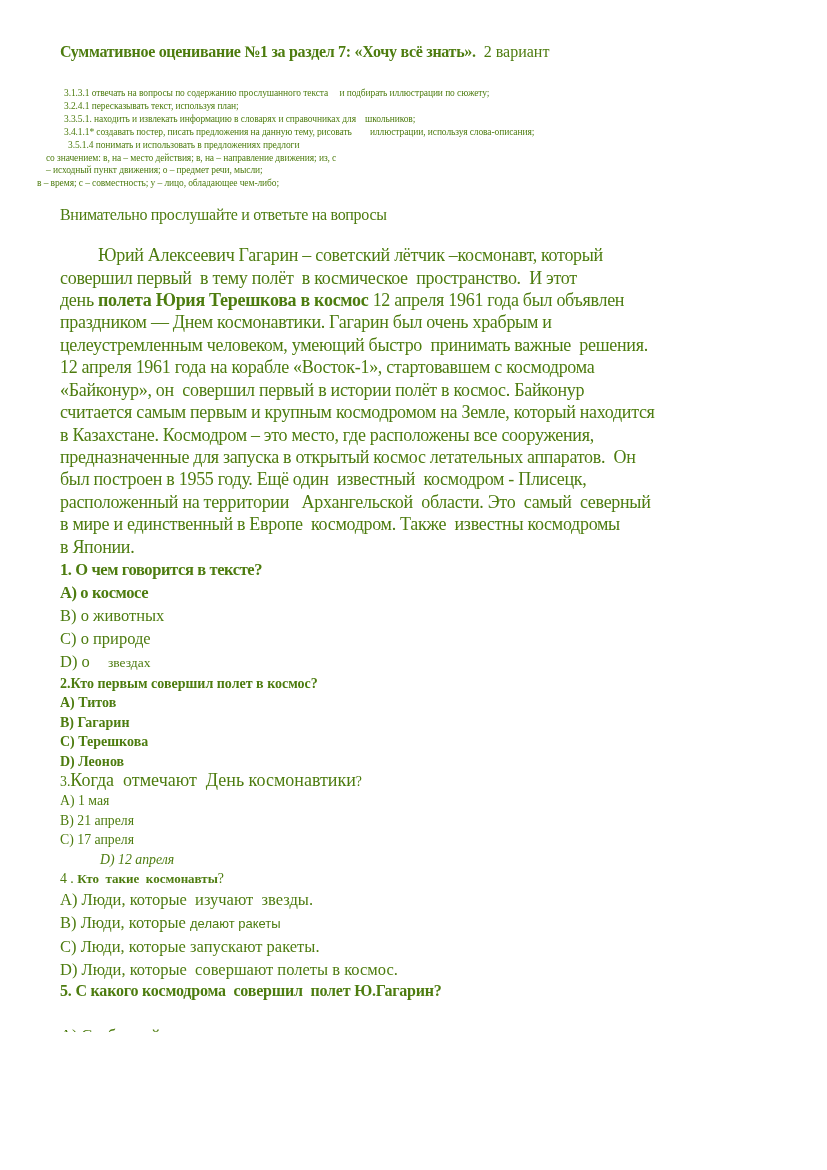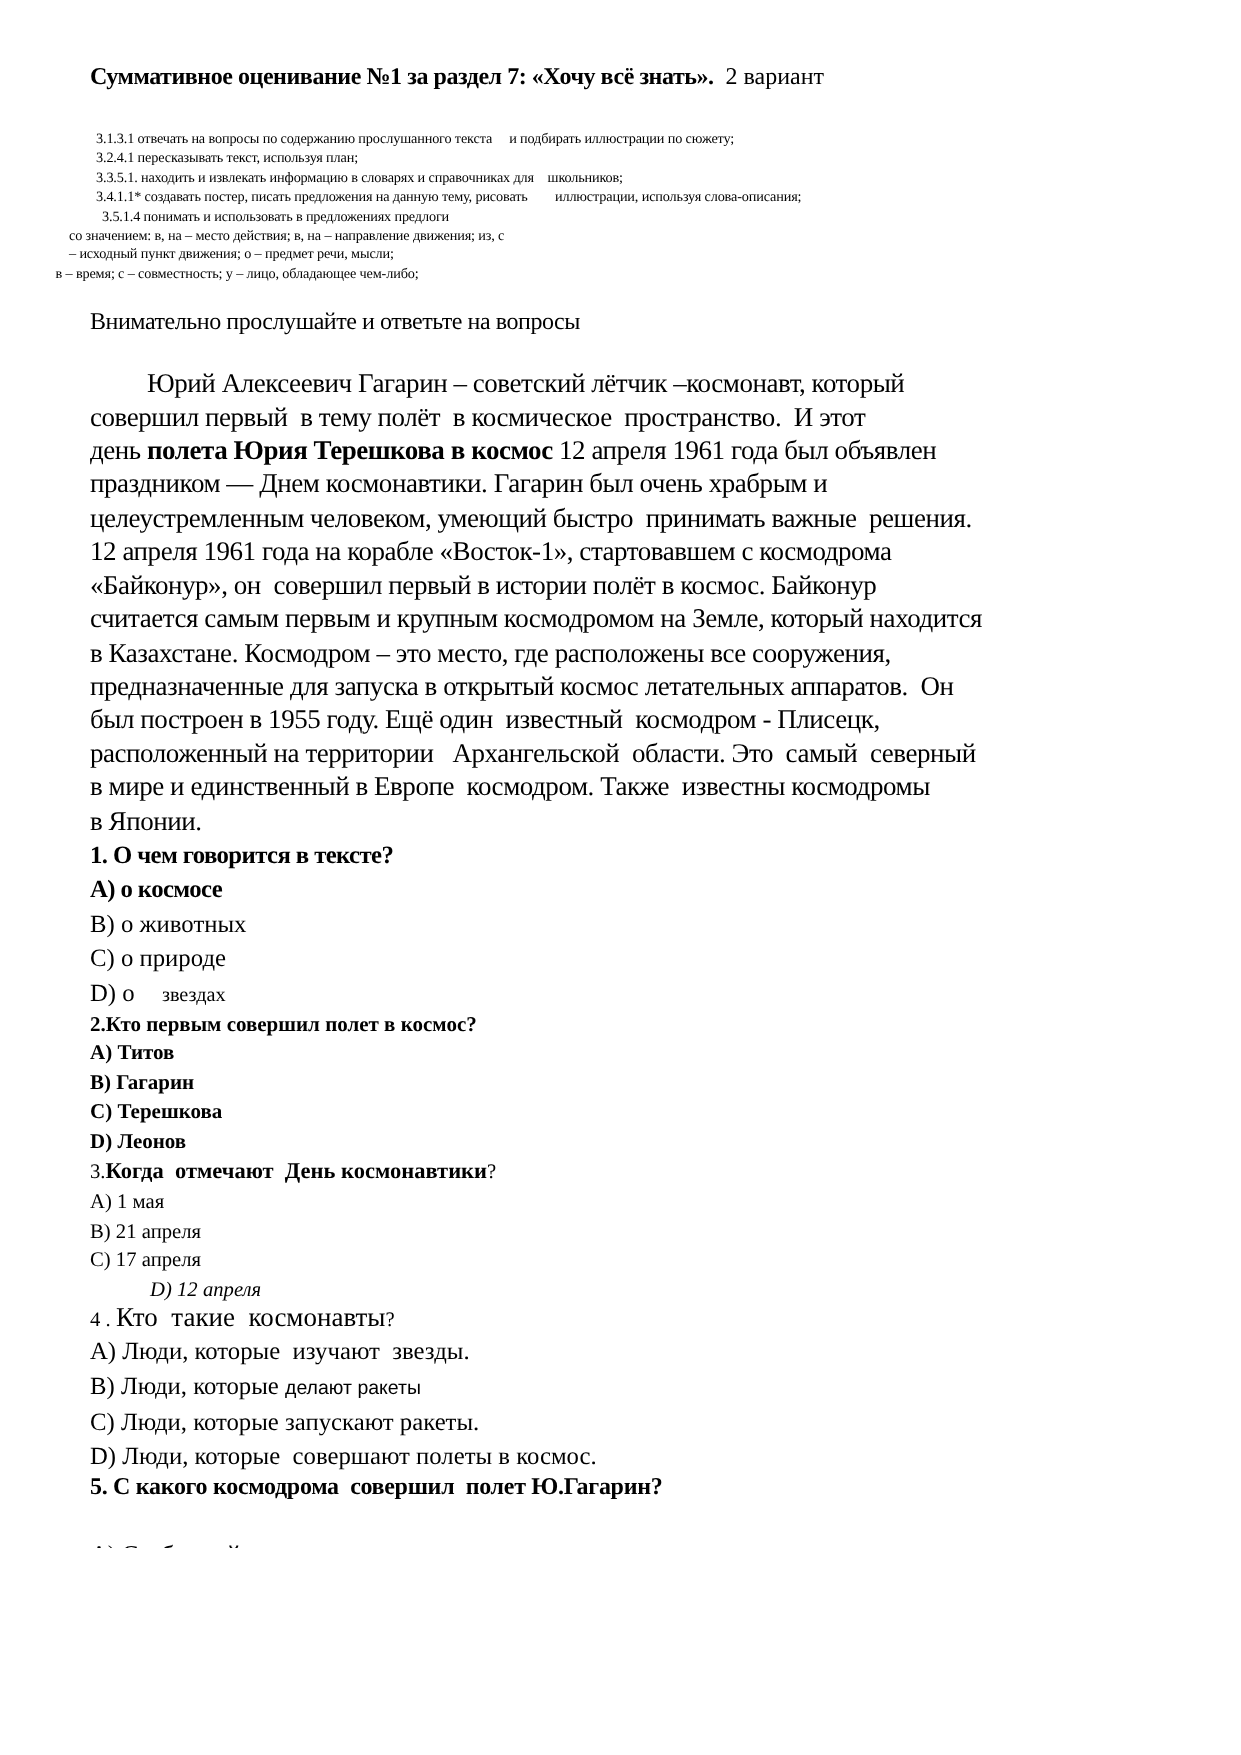--- a/index.html
+++ b/index.html
@@ -2,21 +2,21 @@
 <html><head>
 <meta charset="utf-8">
 <style>
   * { box-sizing: border-box; }
   html, body { margin: 0; padding: 0; background: #ffffff; }
   .page {
     position: relative;
     width: 827px;
     height: 1032px;
     background: #ffffff;
-    color: #000000;
+    color: #4d7c0f;
     font-family: "Liberation Serif", serif;
     padding: 42px 56px 0 37px;
     overflow: hidden;
   }
   .pre { white-space: pre-wrap; }
 
   
   .title {
     margin: 0 0 0 23px;
     font-size: 16px;
@@ -60,25 +60,25 @@
 
   
   .question { margin-left: 23px; }
   .q1 .q-header, .q1 .opt { font-size: 16.5px; line-height: 23px; }
   .q1 .q-header { font-weight: bold; letter-spacing: -0.4px; }
   .q1 .opt-bold { font-weight: bold; letter-spacing: -0.4px; }
   .q1 .opt-d-small { font-size: 13.5px; margin-left: 14px; }
 
   .q2 .q-header, .q2 .opt { font-size: 14px; line-height: 19.4px; font-weight: bold; }
   .q3 .q-header, .q3 .opt { font-size: 13.8px; line-height: 19.4px; }
-  .q3 .q-bold { font-weight: bold; font-size: 15px; }
+  .q3 .q-bold { font-weight: normal; font-size: 18px; }
   .q3 .opt-italic { font-style: italic; margin-left: 40px; }
 
   .q4 .q-header { font-size: 13.8px; line-height: 19.4px; }
-  .q4 .q-bold { font-weight: normal; font-size: 18px; }
+  .q4 .q-bold { font-weight: bold; font-size: 13px; }
   .q4 .opt { font-size: 16.5px; line-height: 23px; }
   .q4 .opt-b-small { font-size: 13px; font-family: "Liberation Sans", sans-serif; }
 
   .q5 .q-header {
     font-size: 16px;
     line-height: 20px;
     font-weight: bold;
     letter-spacing: -0.2px;
   }
   .q5 .opts { margin-top: 24px; }

